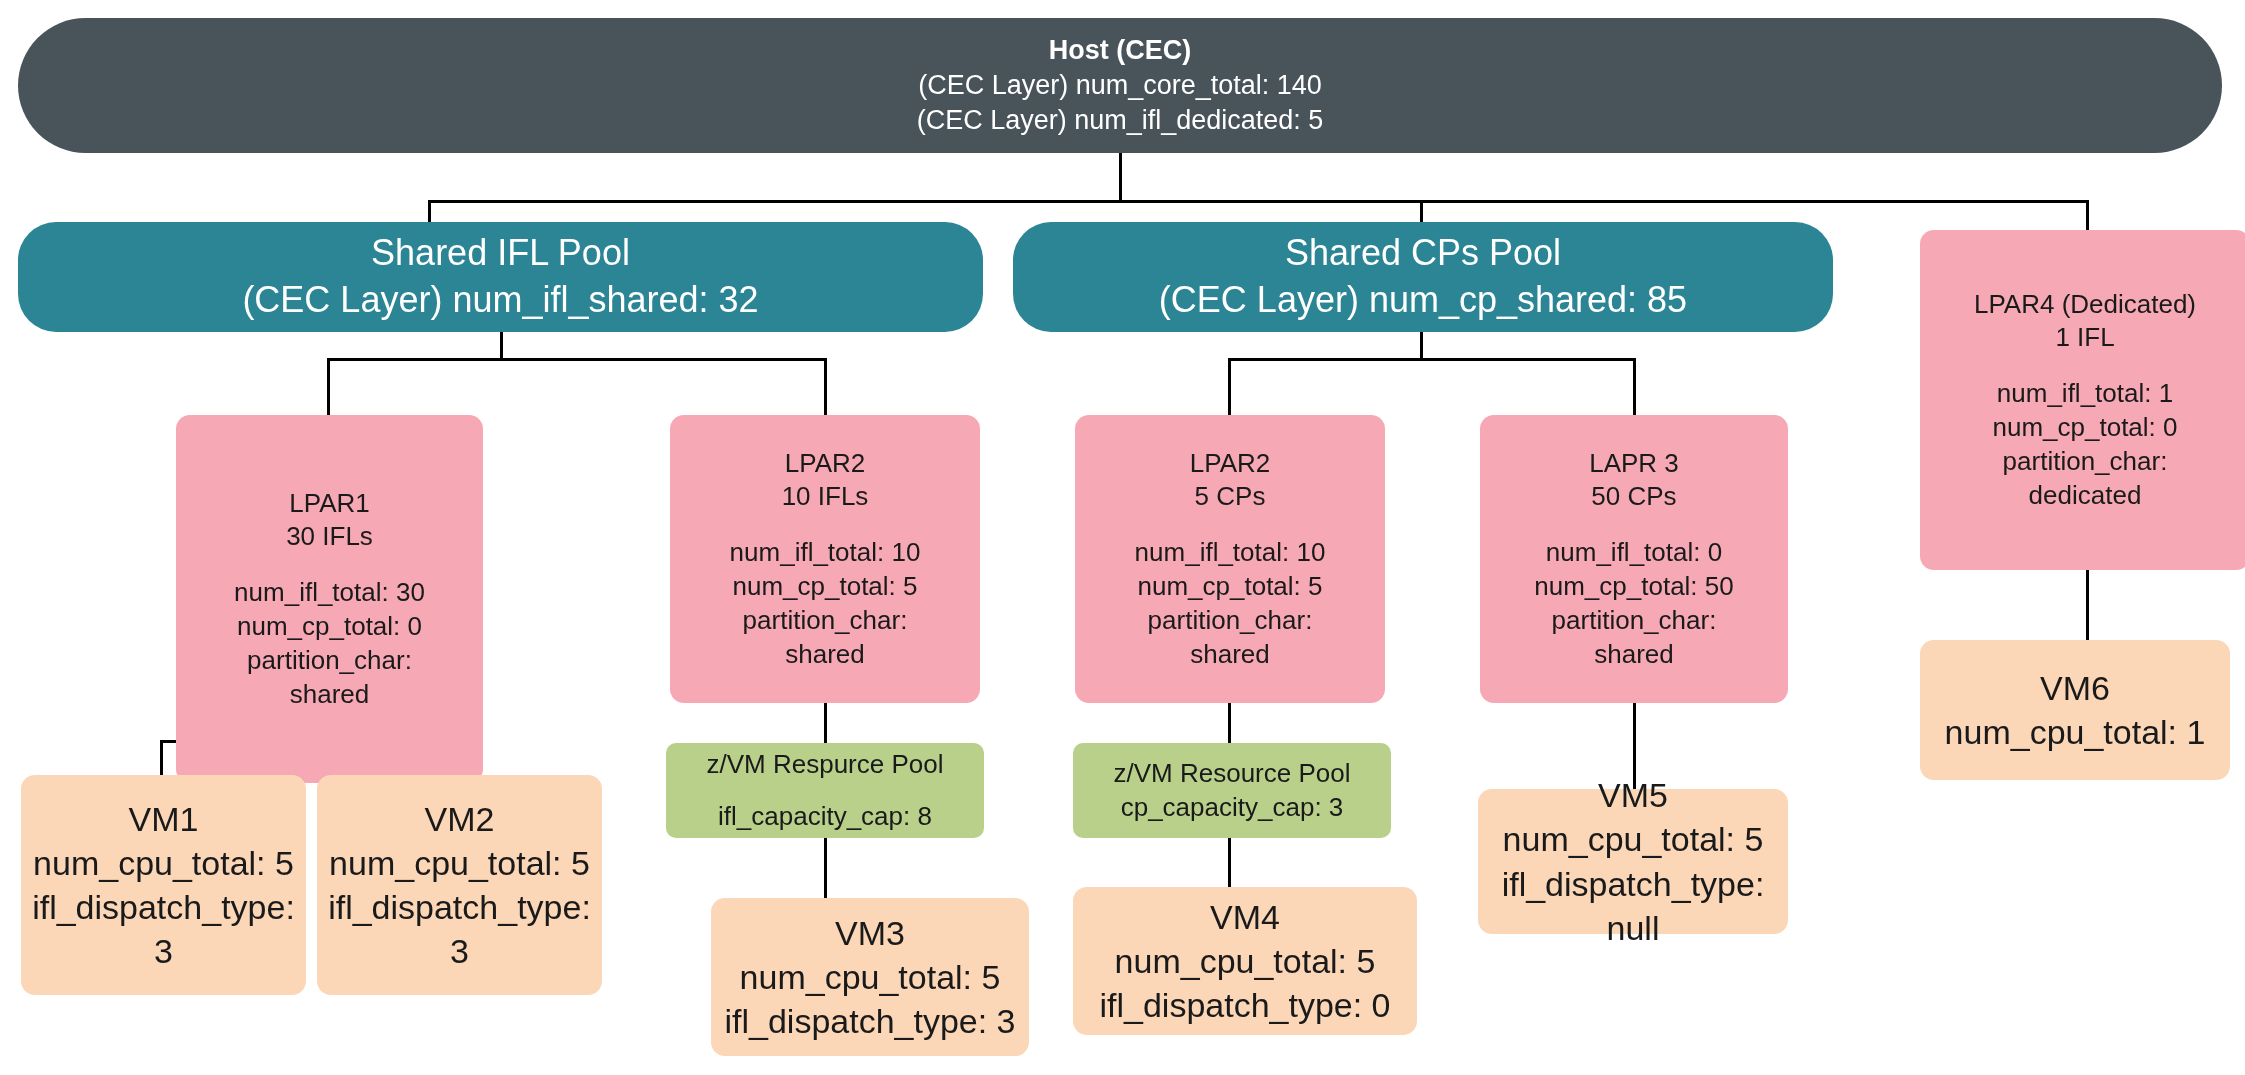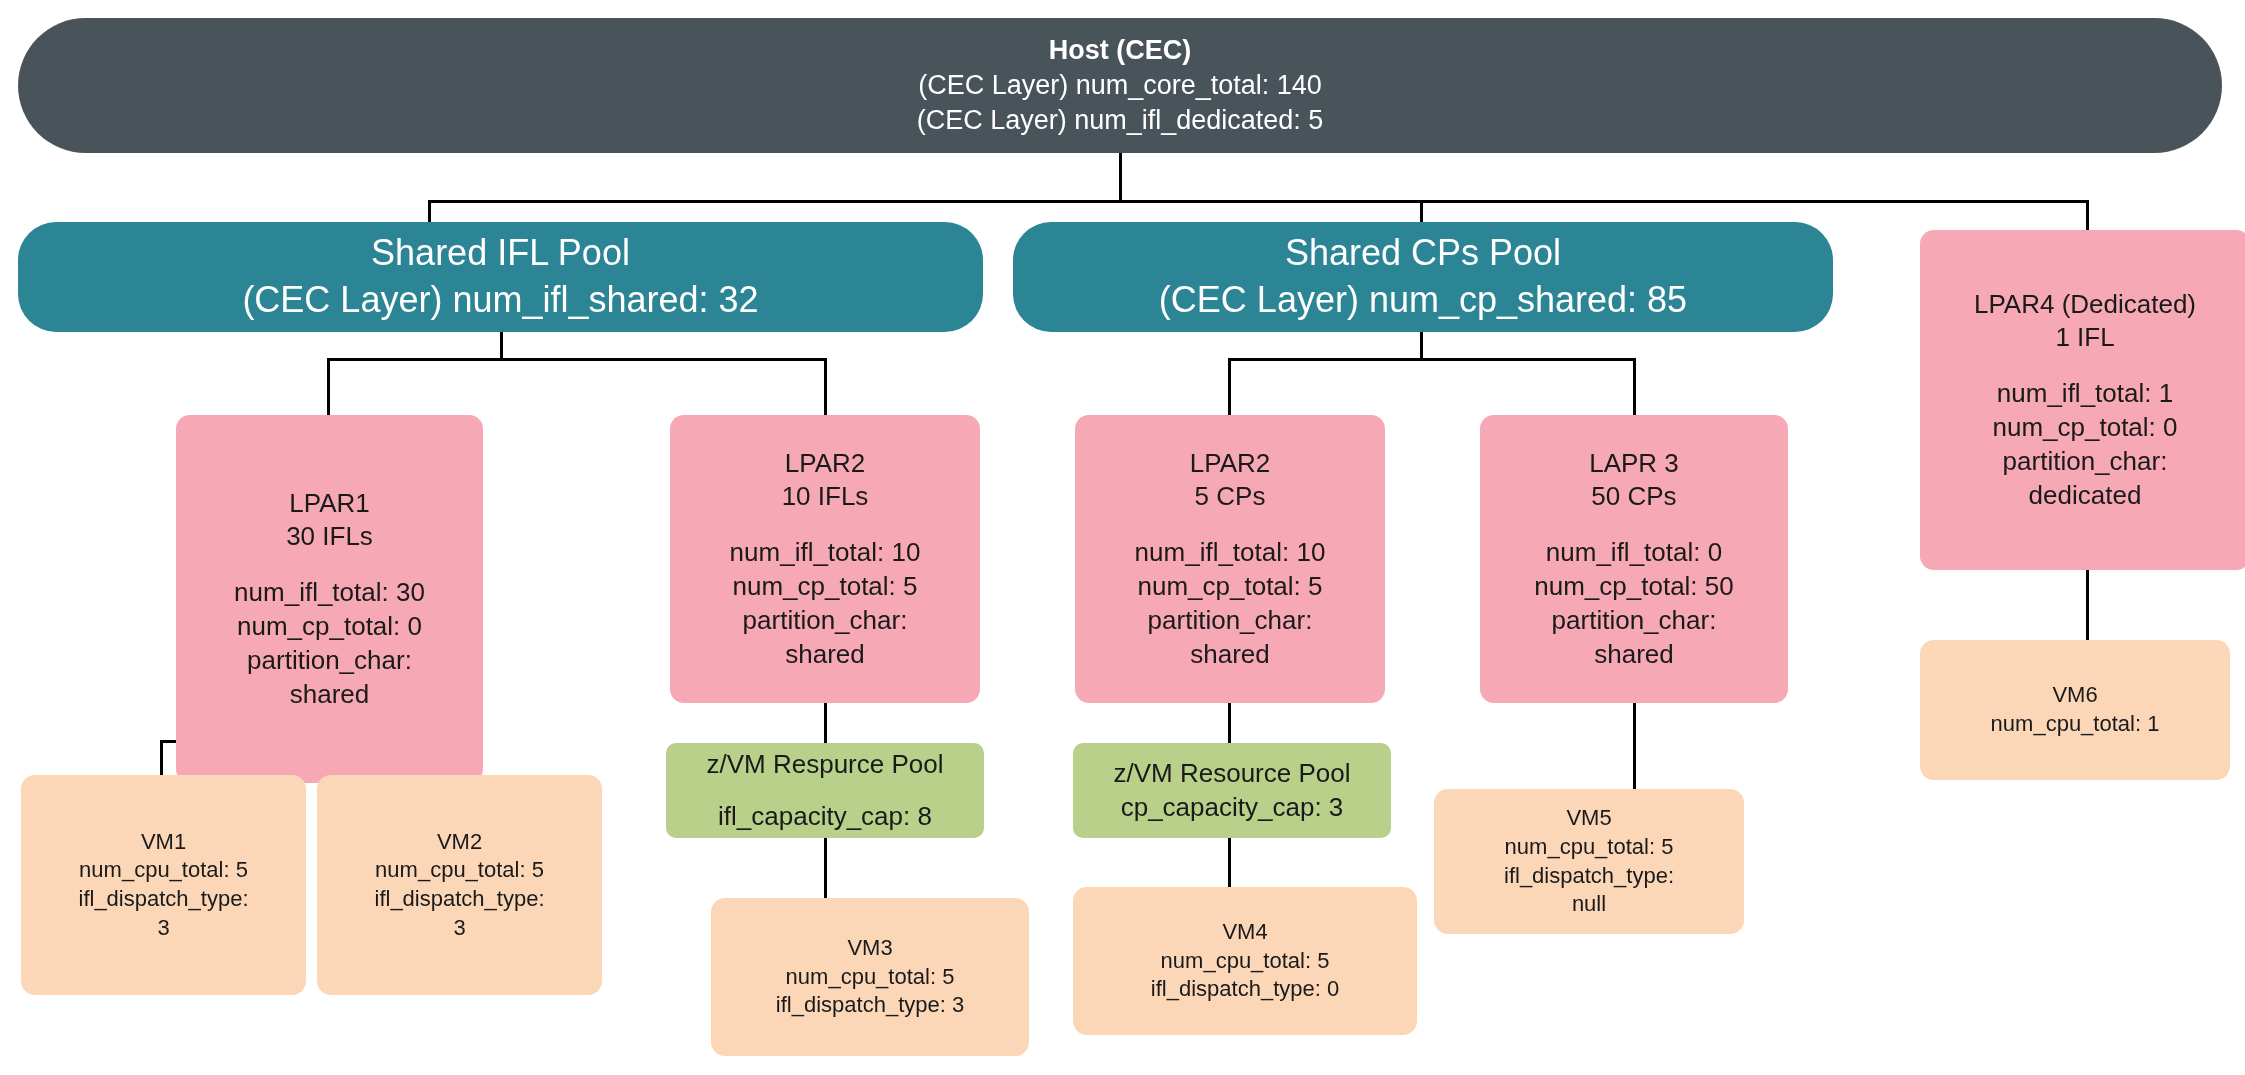--- a/index.html
+++ b/index.html
@@ -60,21 +60,21 @@
   .zvm {
     background: #b8d08a;
     border-radius: 10px;
     font-size: 26px;
   }
 
   
   .vm {
     background: #fbd7b8;
     border-radius: 14px;
-    font-size: 22px;
+    font-size: 34px;
   }
 
   
   .conn {
     position: absolute;
     background: #000000;
     z-index: 1;
   }
   .conn.v { width: 3px; }
   .conn.h { height: 3px; }
@@ -212,21 +212,21 @@
     <span class="line">num_cpu_total: 5</span>
     <span class="line">ifl_dispatch_type: 3</span>
   </div>
 
   <div class="node vm" style="left:1073px; top:887px; width:344px; height:148px;">
     <span class="line">VM4</span>
     <span class="line">num_cpu_total: 5</span>
     <span class="line">ifl_dispatch_type: 0</span>
   </div>
 
-  <div class="node vm" style="left:1434px; top:789px; width:310px; height:145px;">
+  <div class="node vm" style="left:1478px; top:789px; width:310px; height:145px;">
     <span class="line">VM5</span>
     <span class="line">num_cpu_total: 5</span>
     <span class="line">ifl_dispatch_type:</span>
     <span class="line">null</span>
   </div>
 
   <div class="node vm" style="left:1920px; top:640px; width:310px; height:140px;">
     <span class="line">VM6</span>
     <span class="line">num_cpu_total: 1</span>
   </div>

